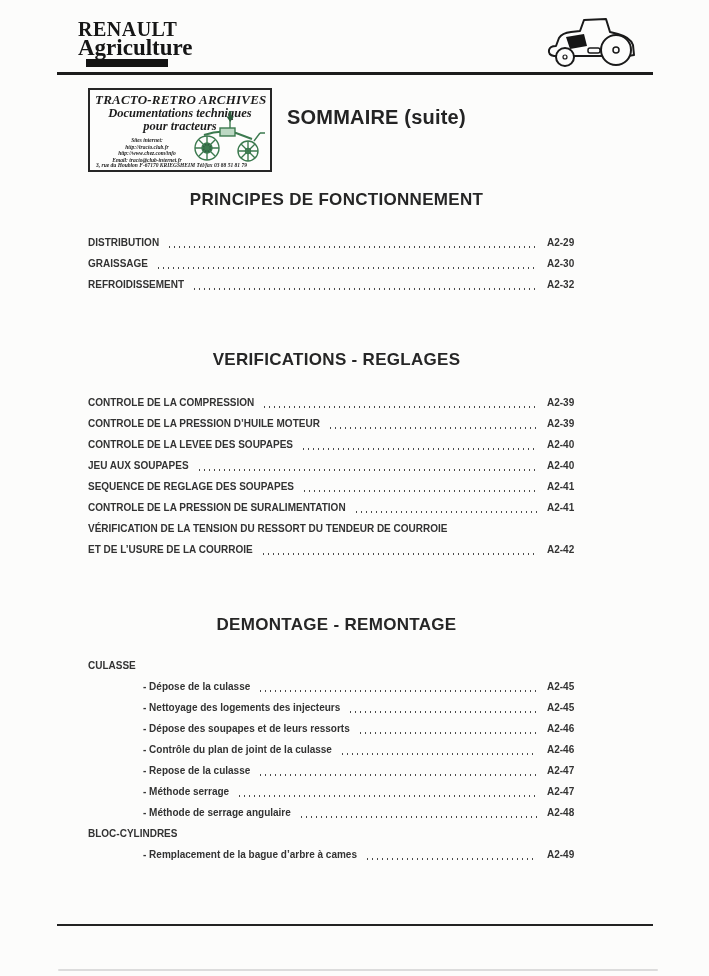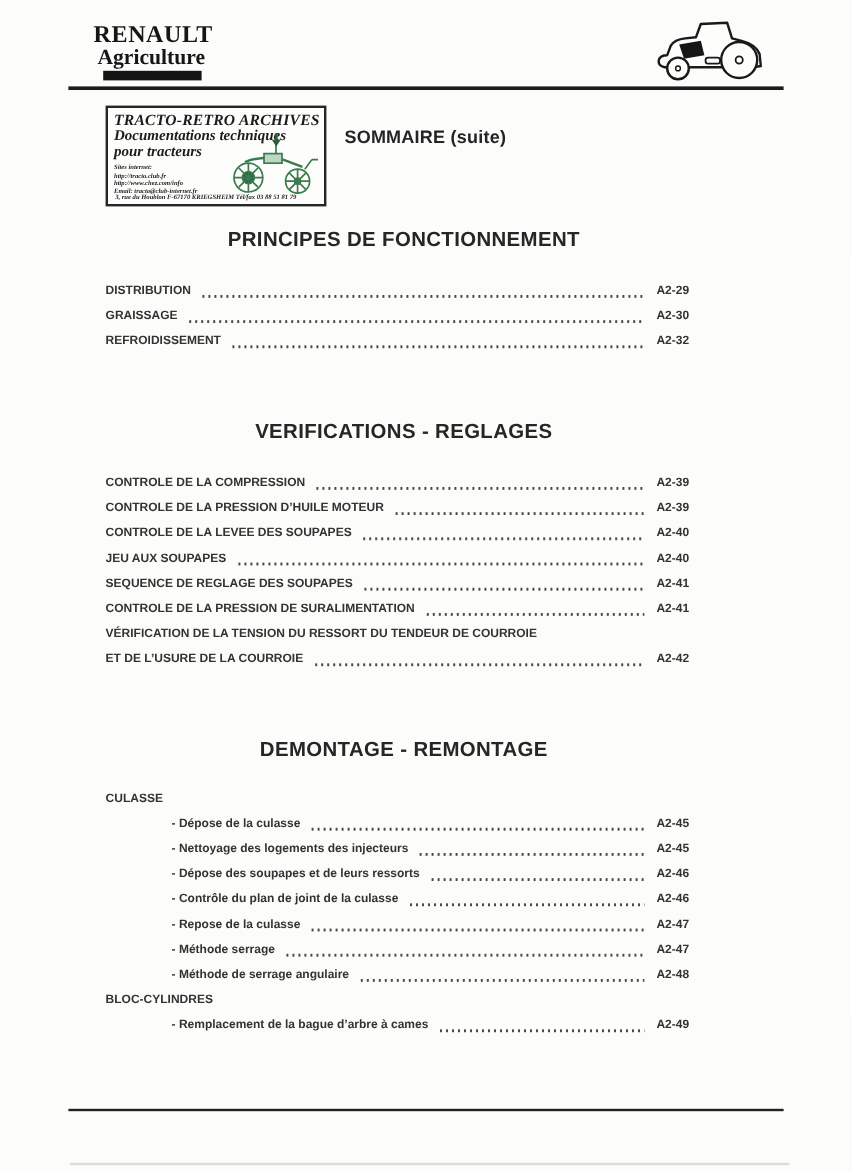--- a/index.html
+++ b/index.html
@@ -5,38 +5,38 @@
   html,body{margin:0;padding:0;background:#e9e9e9;}
   .page{
     position:relative;width:709px;height:976px;margin:0 auto;
     background:#fcfcfb;overflow:hidden;
     font-family:"Liberation Sans",sans-serif;color:#2b2b2b;padding-left:40px;
   }
   
   .brand{position:absolute;left:78px;top:19px;width:96px;text-align:center;
     font-family:"Liberation Serif",serif;font-weight:bold;color:#161616;}
   .brand-1{font-size:20px;letter-spacing:.5px;line-height:20px;}
-  .brand-2{font-size:18px;line-height:17px;margin-top:0;}
+  .brand-2{font-size:23px;line-height:17px;margin-top:0;}
   .brand-bar{height:8px;background:#141414;margin:3px 6px 0 8px;}
   .top-rule{position:absolute;left:57px;top:72px;width:596px;height:3px;background:#1c1c1c;}
   .hdr-tractor{position:absolute;left:544px;top:16px;}
   
   .stamp{position:absolute;left:88px;top:88px;width:184px;height:84px;
     box-sizing:border-box;border:2px solid #262626;background:#fdfdfc;
-    padding:3px 5px;font-family:"Liberation Serif",serif;color:#1c1c1c;}
+    padding:3px 5px;font-family:"Liberation Serif",serif;color:#1c1c1c;text-align:center;}
   .stamp-title{font-style:italic;font-weight:bold;font-size:13px;line-height:14px;
     letter-spacing:.2px;white-space:nowrap;}
   .stamp-sub{font-style:italic;font-size:12.5px;line-height:13px;font-weight:bold;}
   .stamp-small{font-style:italic;font-weight:bold;font-size:5.5px;line-height:6.5px;
     width:104px;margin-top:4px;}
   .stamp-addr{position:absolute;left:6px;bottom:2px;font-style:italic;font-weight:bold;
     font-size:5.5px;white-space:nowrap;}
   .stamp-art{position:absolute;right:2px;bottom:7px;}
   
-  .sommaire{position:absolute;left:287px;top:106px;font-size:15px;font-weight:bold;
+  .sommaire{position:absolute;left:287px;top:106px;font-size:20px;font-weight:bold;
     color:#242424;letter-spacing:.2px;}
   
   #content{position:absolute;left:88px;top:185px;width:497px;}
   .sec-title{text-align:center;font-size:17px;font-weight:bold;color:#262626;
     letter-spacing:.3px;line-height:20px;margin-top:55px;}
   .section:first-child .sec-title{margin-top:5px;}
   .entries{margin-top:22px;}
   .section:nth-child(3) .entries{margin-top:20px;}
   .toc-row{display:flex;align-items:center;height:21px;font-size:10px;
     font-weight:bold;color:#333;}

